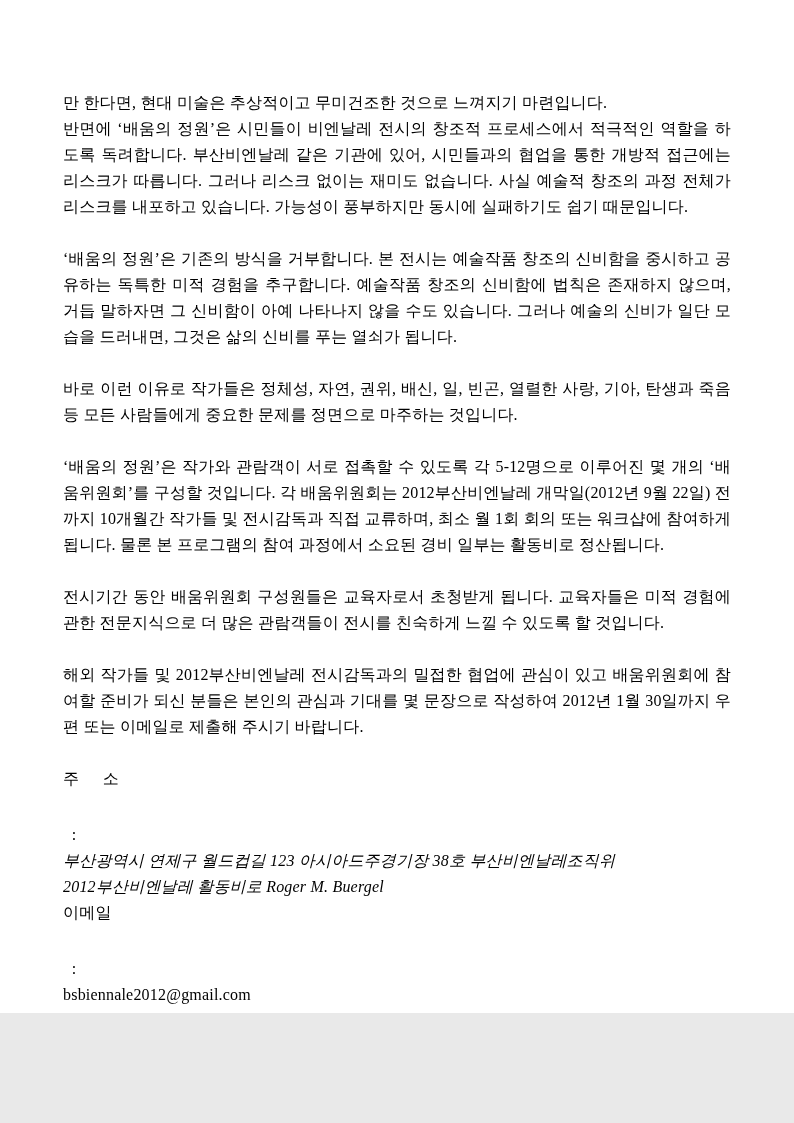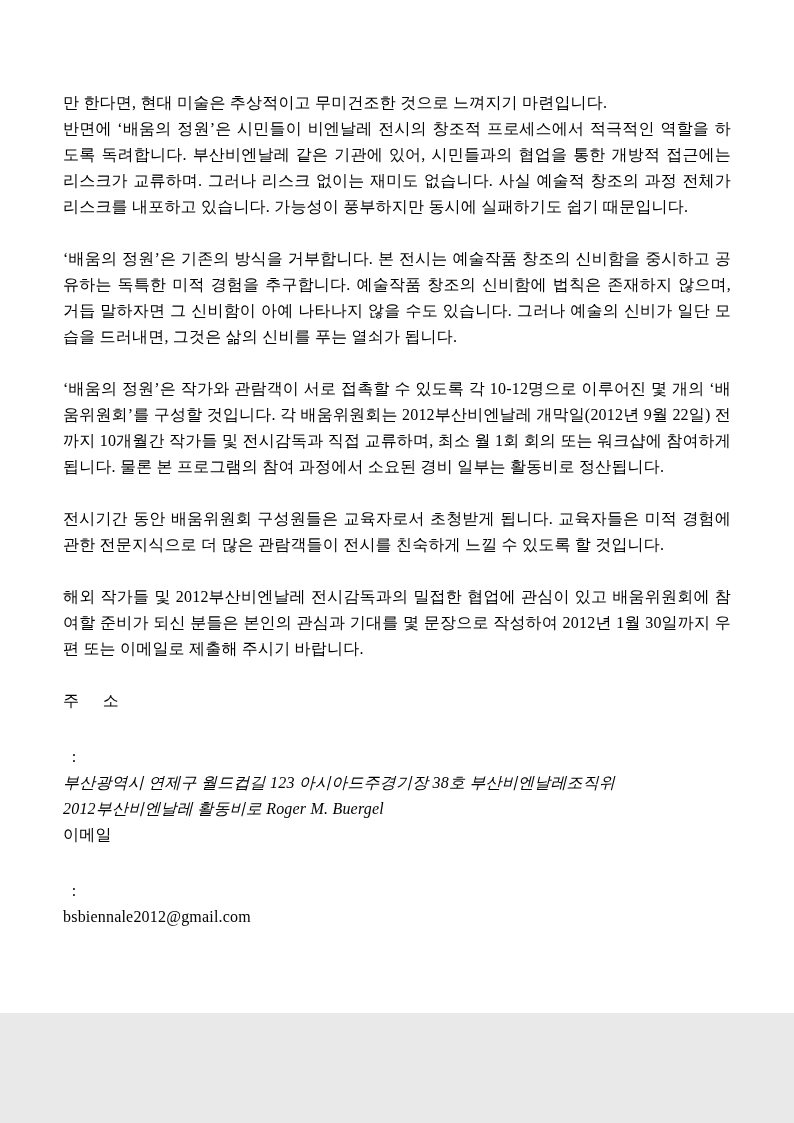--- a/index.html
+++ b/index.html
@@ -49,23 +49,24 @@
     flex: 1;
   }
   .contact-value .line { display: block; font-style: italic; }
 </style>
 </head>
 <body>
 
 <div class="page">
 
   <p class="para first">만 한다면, 현대 미술은 추상적이고 무미건조한 것으로 느껴지기 마련입니다.</p>
-  <p class="para joined">반면에 ‘배움의 정원’은 시민들이 비엔날레 전시의 창조적 프로세스에서 적극적인 역할을 하도록 독려합니다. 부산비엔날레 같은 기관에 있어, 시민들과의 협업을 통한 개방적 접근에는 리스크가 교류하며. 그러나 리스크 없이는 재미도 없습니다. 사실 예술적 창조의 과정 전체가 리스크를 내포하고 있습니다. 가능성이 풍부하지만 동시에 실패하기도 쉽기 때문입니다.</p>
+  <p class="para joined">반면에 ‘배움의 정원’은 시민들이 비엔날레 전시의 창조적 프로세스에서 적극적인 역할을 하도록 독려합니다. 부산비엔날레 같은 기관에 있어, 시민들과의 협업을 통한 개방적 접근에는 리스크가 따릅니다. 그러나 리스크 없이는 재미도 없습니다. 사실 예술적 창조의 과정 전체가 리스크를 내포하고 있습니다. 가능성이 풍부하지만 동시에 실패하기도 쉽기 때문입니다.</p>
   <p class="para">‘배움의 정원’은 기존의 방식을 거부합니다. 본 전시는 예술작품 창조의 신비함을 중시하고 공유하는 독특한 미적 경험을 추구합니다. 예술작품 창조의 신비함에 법칙은 존재하지 않으며, 거듭 말하자면 그 신비함이 아예 나타나지 않을 수도 있습니다. 그러나 예술의 신비가 일단 모습을 드러내면, 그것은 삶의 신비를 푸는 열쇠가 됩니다.</p>
-  <p class="para">‘배움의 정원’은 작가와 관람객이 서로 접촉할 수 있도록 각 10-12명으로 이루어진 몇 개의 ‘배움위원회’를 구성할 것입니다. 각 배움위원회는 2012부산비엔날레 개막일(2012년 9월 22일) 전까지 10개월간 작가들 및 전시감독과 직접 교류하며, 최소 월 1회 회의 또는 워크샵에 참여하게 됩니다. 물론 본 프로그램의 참여 과정에서 소요된 경비 일부는 활동비로 정산됩니다.</p>
+  <p class="para">바로 이런 이유로 작가들은 정체성, 자연, 권위, 배신, 일, 빈곤, 열렬한 사랑, 기아, 탄생과 죽음 등 모든 사람들에게 중요한 문제를 정면으로 마주하는 것입니다.</p>
+  <p class="para">‘배움의 정원’은 작가와 관람객이 서로 접촉할 수 있도록 각 5-12명으로 이루어진 몇 개의 ‘배움위원회’를 구성할 것입니다. 각 배움위원회는 2012부산비엔날레 개막일(2012년 9월 22일) 전까지 10개월간 작가들 및 전시감독과 직접 교류하며, 최소 월 1회 회의 또는 워크샵에 참여하게 됩니다. 물론 본 프로그램의 참여 과정에서 소요된 경비 일부는 활동비로 정산됩니다.</p>
   <p class="para">전시기간 동안 배움위원회 구성원들은 교육자로서 초청받게 됩니다. 교육자들은 미적 경험에 관한 전문지식으로 더 많은 관람객들이 전시를 친숙하게 느낄 수 있도록 할 것입니다.</p>
   <p class="para">해외 작가들 및 2012부산비엔날레 전시감독과의 밀접한 협업에 관심이 있고 배움위원회에 참여할 준비가 되신 분들은 본인의 관심과 기대를 몇 문장으로 작성하여 2012년 1월 30일까지 우편 또는 이메일로 제출해 주시기 바랍니다.</p>
 
   <div class="contact">
     <div class="contact-row">
       <span class="contact-label">주 소</span>
       <span class="contact-colon">:</span>
       <span class="contact-value">
         <span class="line">부산광역시 연제구 월드컵길 123 아시아드주경기장 38호 부산비엔날레조직위</span>
         <span class="line">2012부산비엔날레 활동비로 Roger M. Buergel</span>

